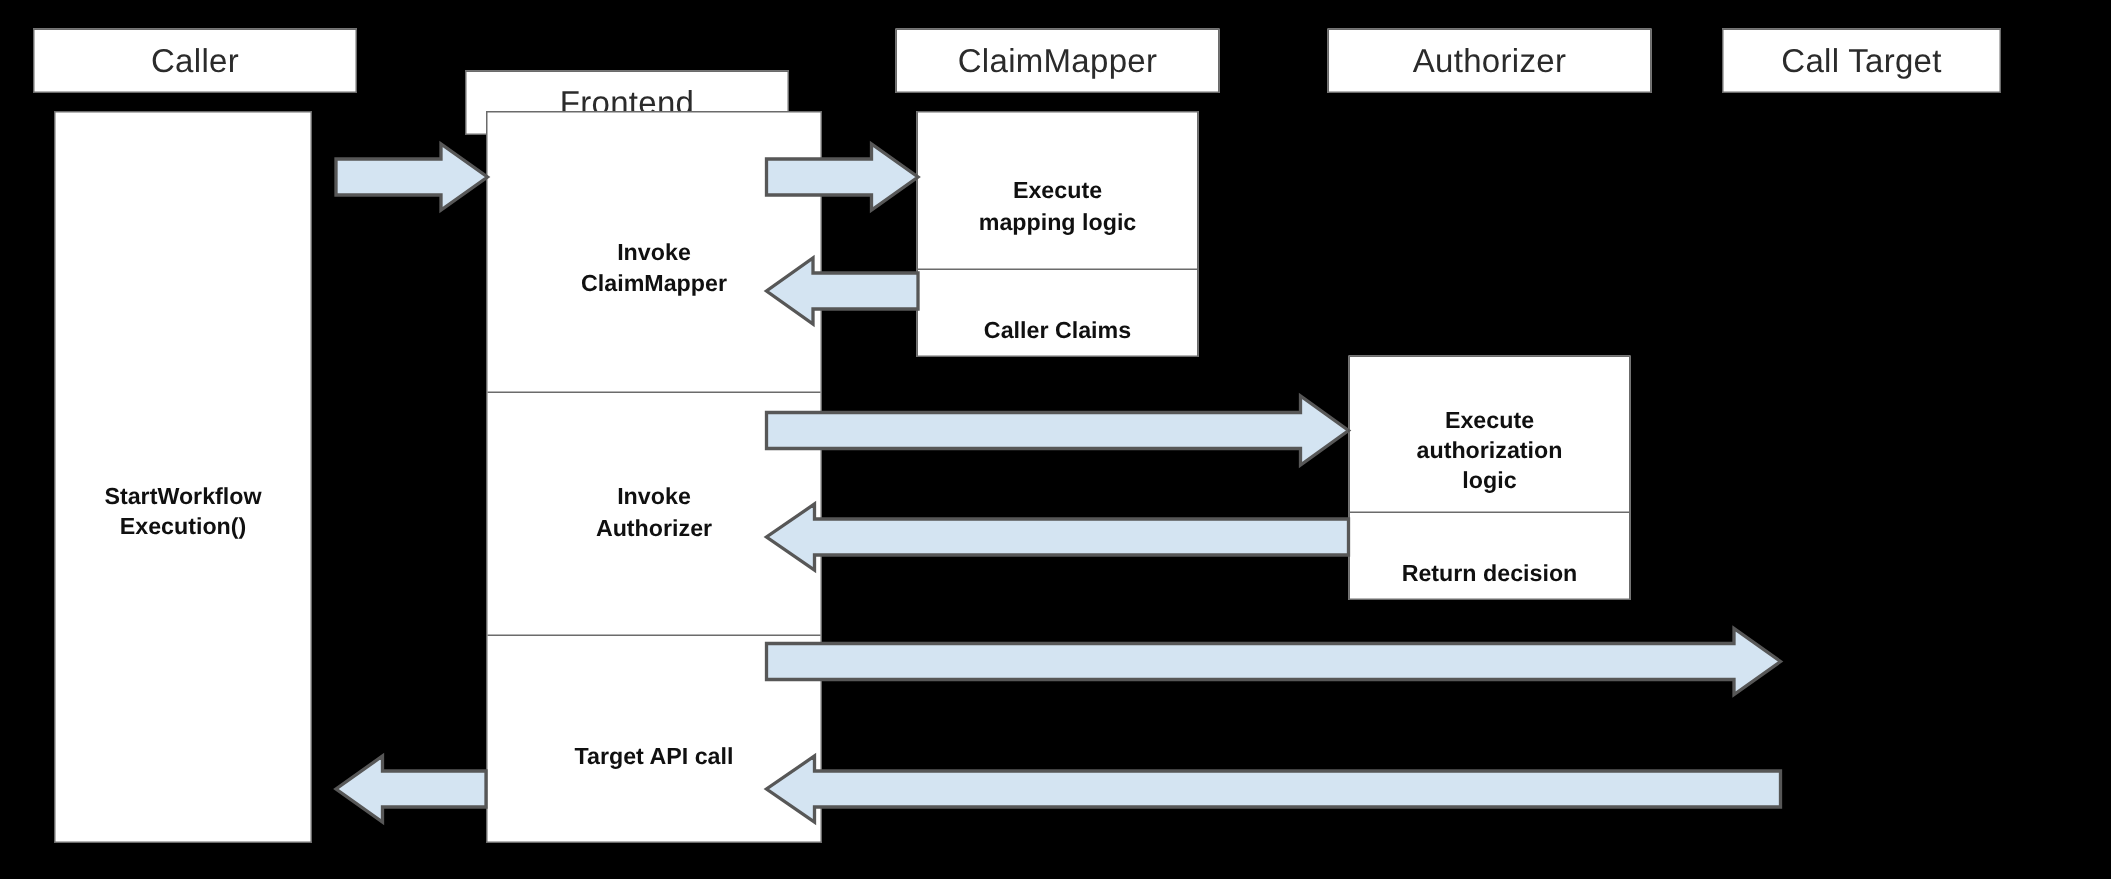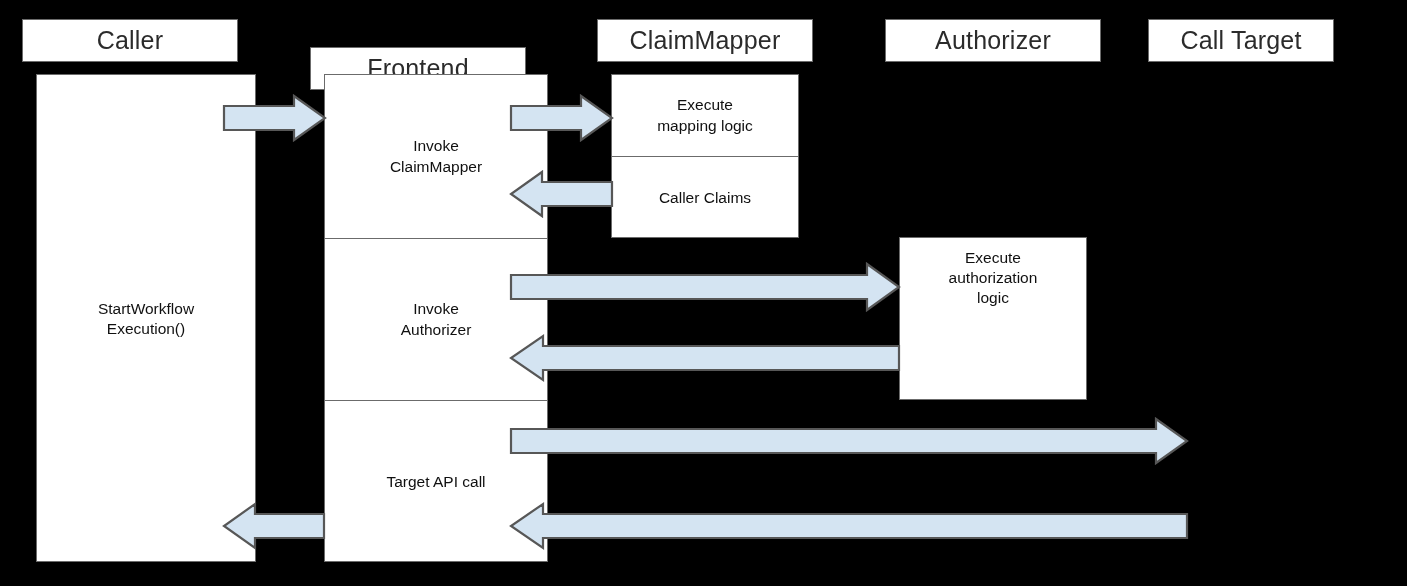--- a/index.html
+++ b/index.html
@@ -2,32 +2,33 @@
 <html><head>
 <meta charset="utf-8">
 <style>
   html,body{margin:0;padding:0;background:#000;}
   body{width:1407px;height:586px;overflow:hidden;font-family:"Liberation Sans",sans-serif;}
   #stage{position:relative;width:1407px;height:586px;background:#000;}
 
   .hdr{
     position:absolute;background:#ffffff;border:1.5px solid #6b6b6b;
     box-sizing:border-box;display:flex;align-items:center;justify-content:center;
-    color:#2b2b2b;font-size:25px;font-weight:400;letter-spacing:.2px;
+    color:#2b2b2b;font-size:22px;font-weight:400;letter-spacing:.2px;
   }
 
   .lane{
     position:absolute;background:#ffffff;border:1.5px solid #6b6b6b;
     box-sizing:border-box;
   }
   .seg{
     position:absolute;left:0;right:0;box-sizing:border-box;
     display:flex;align-items:center;justify-content:center;text-align:center;
-    color:#101010;font-size:15.5px;font-weight:normal;line-height:1.3;
+    color:#101010;font-size:15.5px;font-weight:bold;line-height:1.3;
     padding:0 6px;
+    margin-top:23px;
   }
   .seg.divtop{border-top:1.2px solid #6b6b6b;}
 
   .arrow{position:absolute;}
   .arrow svg{display:block;overflow:visible;}
 </style>
 </head>
 <body>
 
 <div id="stage">
@@ -45,21 +46,21 @@
   </div>
 
   <div class="hdr" style="left:885px;top:19px;width:216px;height:43px;">
     <span>Authorizer</span>
   </div>
 
   <div class="hdr" style="left:1148px;top:19px;width:186px;height:43px;">
     <span>Call Target</span>
   </div>
 
-  <div class="lane" style="left:36px;top:74px;width:220px;height:488px;">
+  <div class="lane" style="left:36px;top:74px;width:172px;height:488px;">
     <div class="seg" style="top:0;height:488px;">
       <span>StartWorkflow<br>Execution()</span>
     </div>
   </div>
 
   <div class="lane" style="left:324px;top:74px;width:224px;height:488px;">
     <div class="seg" style="top:0;height:163px;">
       <span>Invoke<br>ClaimMapper</span>
     </div>
     <div class="seg divtop" style="top:163px;height:162px;">
@@ -75,20 +76,23 @@
       <span>Execute<br>mapping logic</span>
     </div>
     <div class="seg divtop" style="top:81px;height:83px;">
       <span>Caller Claims</span>
     </div>
   </div>
 
   <div class="lane" style="left:899px;top:237px;width:188px;height:163px;">
     <div class="seg" style="top:0;height:80px;">
       <span>Execute<br>authorization<br>logic</span>
+    </div>
+    <div class="seg divtop" style="top:80px;height:83px;">
+      <span>Return decision</span>
     </div>
   </div>
 
 
   <div class="arrow" style="left:224px;top:96px;width:102px;height:44px;">
     <svg width="102" height="44" viewBox="0 0 102 44">
       <polygon points="0,10 70,10 70,0 101,22 70,44 70,34 0,34" fill="#d4e4f2" stroke="#575757" stroke-width="2.2" stroke-linejoin="miter"></polygon>
     </svg>
   </div>
 

